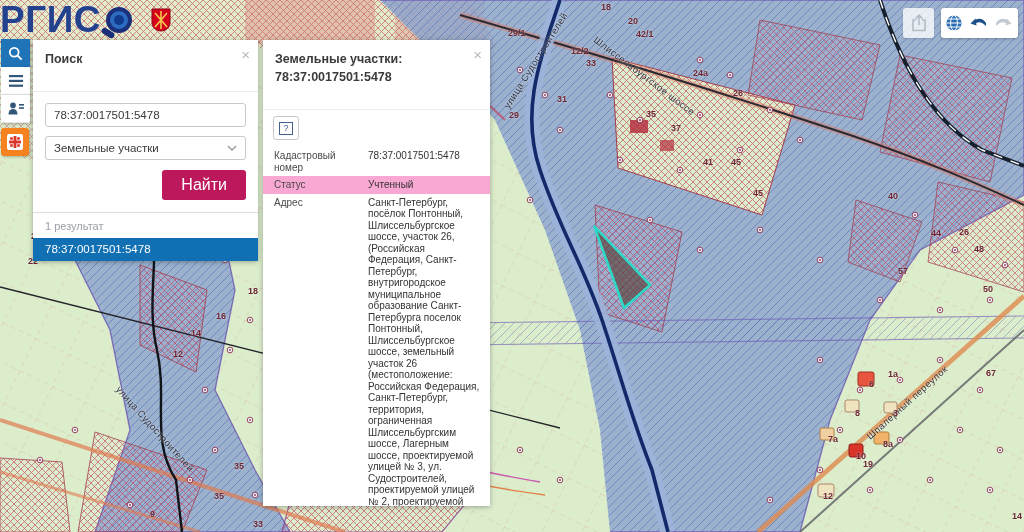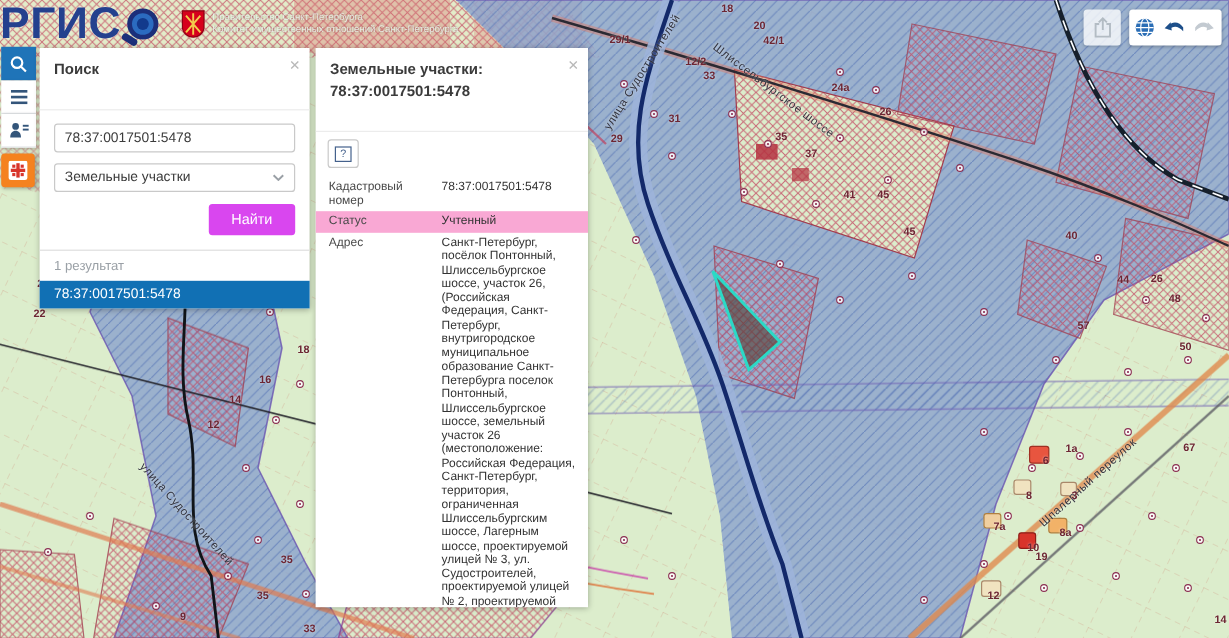--- a/index.html
+++ b/index.html
@@ -32,21 +32,21 @@
   .panel-titlebar { position:relative; padding:9px 26px 24px 12px; border-bottom:1px solid #ececec; }
   .panel-title { font-size:12.5px; font-weight:bold; color:#3b3b3b; }
   .close-btn { position:absolute; right:8px; top:7px; font-size:15px; color:#b9b9b9; cursor:pointer; line-height:15px; }
 
   
   #search-panel { left:33px; top:40px; width:225px; }
   #search-body { padding:11px 12px 0 12px; }
   #search-input { width:100%; height:24px; border:1px solid #c9c9c9; border-radius:3px; font-size:11.5px; color:#3b3b3b; padding:0 8px; font-family:inherit; }
   #category-select { margin-top:9px; width:100%; height:24px; border:1px solid #c9c9c9; border-radius:3px; display:flex; align-items:center; justify-content:space-between; padding:0 8px; cursor:pointer; }
   #category-select span { font-size:11.5px; color:#3b3b3b; }
-  #find-button { display:block; margin:10px 0 12px auto; background:#d946ef; color:#fff; border:none; border-radius:3px; font-size:12px; padding:6px 19px; font-family:inherit; cursor:pointer;text-align:right; }
+  #find-button { display:block; margin:10px 0 12px auto; background:#be185d; color:#fff; border:none; border-radius:3px; font-size:16px; padding:6px 19px; font-family:inherit; cursor:pointer;text-align:right; }
   #results-count { border-top:1px solid #dedede; padding:7px 28px 6px 12px; font-size:11px; color:#9aa0a6; }
   #result-item { background:#1170b4; color:#fff; font-size:11.5px; padding:5px 12px 6px 12px; cursor:pointer; }
 
   
   #info-panel { left:263px; top:40px; width:227px; height:466px; overflow:hidden; }
   #help-row { padding:6px 10px 7px 10px; }
   #help-button { width:26px; height:24px; background:#fff; border:1px solid #c9c9c9; border-radius:3px; display:flex; align-items:center; justify-content:center; cursor:pointer; }
   #help-button span { border:1px solid #44618c; color:#44618c; font-size:9px; line-height:11px; padding:0 3px; }
   #attr-table { width:100%; }
   .row { display:flex; font-size:10px; line-height:11.5px; }
@@ -337,24 +337,20 @@
     <span id="logo-text">РГИС</span>
     <svg id="logo-mag" width="40" height="40" viewBox="0 0 40 40">
       <circle cx="22" cy="16" r="11" fill="#2b6bc0" stroke="#1c2f7a" stroke-width="4"></circle>
       <circle cx="22" cy="16" r="5" fill="#123a8c"></circle>
       <rect x="4" y="26" width="14" height="6" rx="3" transform="rotate(32 11 29)" fill="#1c2f7a"></rect>
     </svg>
     <svg id="coat" width="20" height="24" viewBox="0 0 20 24">
       <path d="M1,1 H19 V14 C19,20 14,23 10,23 C6,23 1,20 1,14 Z" fill="#d6001c" stroke="#8e0012" stroke-width="1"></path>
       <path d="M4,5 L16,19 M16,5 L4,19 M10,3 V21" stroke="#f2c94c" stroke-width="1.6"></path>
     </svg>
-    <div id="org-lines">
-      <div>Правительство Санкт-Петербурга</div>
-      <div>Комитет имущественных отношений Санкт-Петербурга</div>
-    </div>
   </div>
 
   <div id="sidebar">
     <div class="side-btn active">
       <svg width="15" height="15" viewBox="0 0 15 15">
         <circle cx="6.2" cy="6.2" r="4.4" fill="none" stroke="#fff" stroke-width="1.8"></circle>
         <line x1="9.6" y1="9.6" x2="13.6" y2="13.6" stroke="#fff" stroke-width="1.8"></line>
       </svg>
     </div>
     <div class="side-btn">

